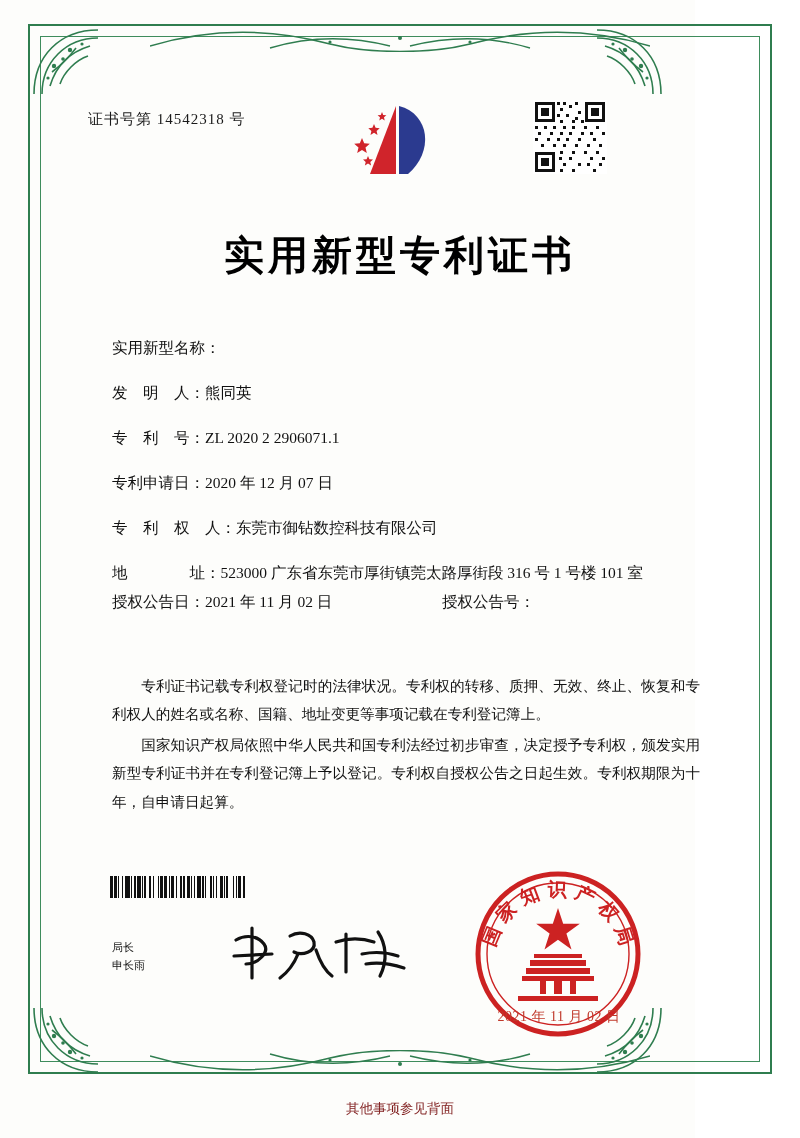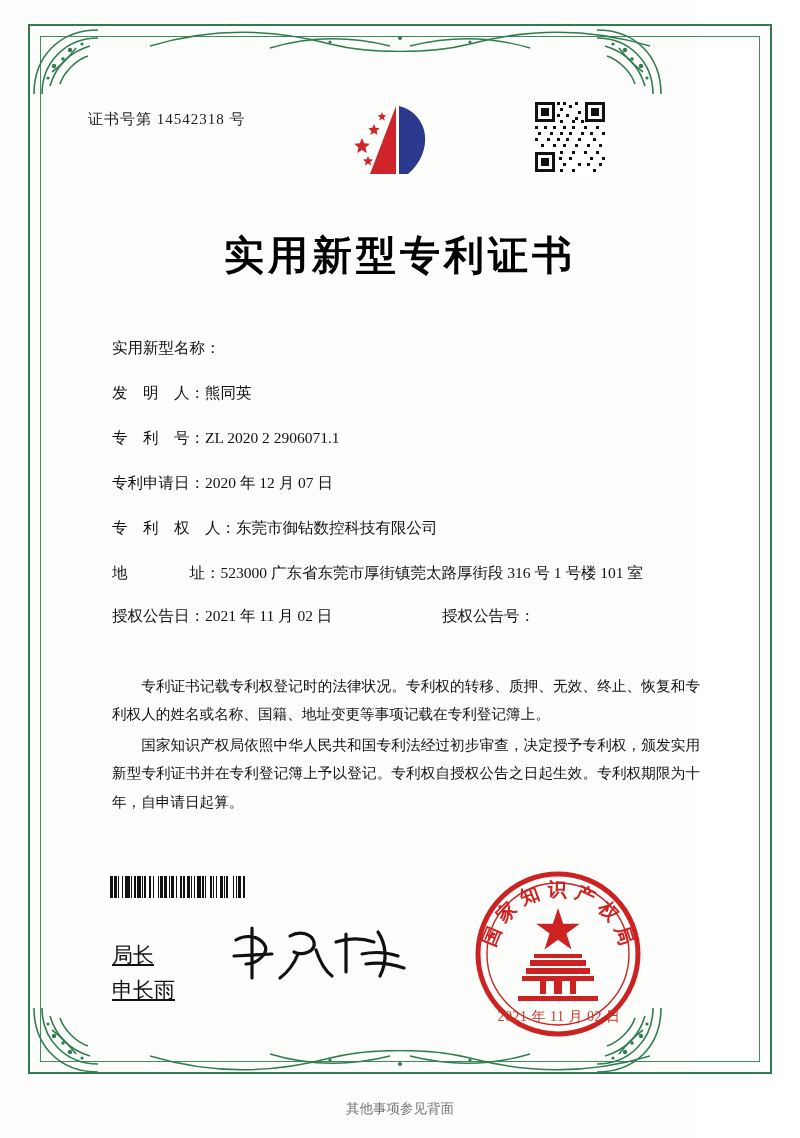--- a/index.html
+++ b/index.html
@@ -125,21 +125,21 @@
   .field-label {
     white-space: pre;
     flex: 0 0 auto;
     font-family: "Liberation Serif", serif;
   }
   .field-sep { flex: 0 0 auto; }
   .field-value {
     flex: 1 1 auto;
     font-family: "Liberation Serif", serif;
   }
-  .field.tight { margin-bottom: 19px; }
+  .field.tight { margin-bottom: 5px; }
 
   .row-two {
     display: flex;
     align-items: flex-start;
     margin-bottom: 18px;
   }
   .row-two .left { flex: 0 0 330px; display: flex; }
   .row-two .right { flex: 1 1 auto; display: flex; }
 
   
@@ -173,24 +173,23 @@
     display: block;
     background: #111;
     height: 100%;
   }
 
   
   .sig-block {
     position: absolute;
     left: 112px;
     top: 938px;
-    font-size: 21px;
+    font-size: 11px;
     line-height: 1.65;
     color: #111;
-    text-decoration: underline;
   }
   .sig-hand {
     position: absolute;
     left: 228px;
     top: 920px;
     width: 190px;
     height: 70px;
   }
 
   
@@ -223,21 +222,21 @@
     font-size: 13.5px;
     color: #111;
   }
   .footnote {
     position: absolute;
     left: 0;
     top: 1100px;
     width: 800px;
     text-align: center;
     font-size: 13.5px;
-    color: #737373;
+    color: #7f1d1d;
   }
 </style>
 </head>
 <body>
 
 <div class="page">
 
   <div class="frame-outer"></div>
   <div class="frame-inner"></div>
 

